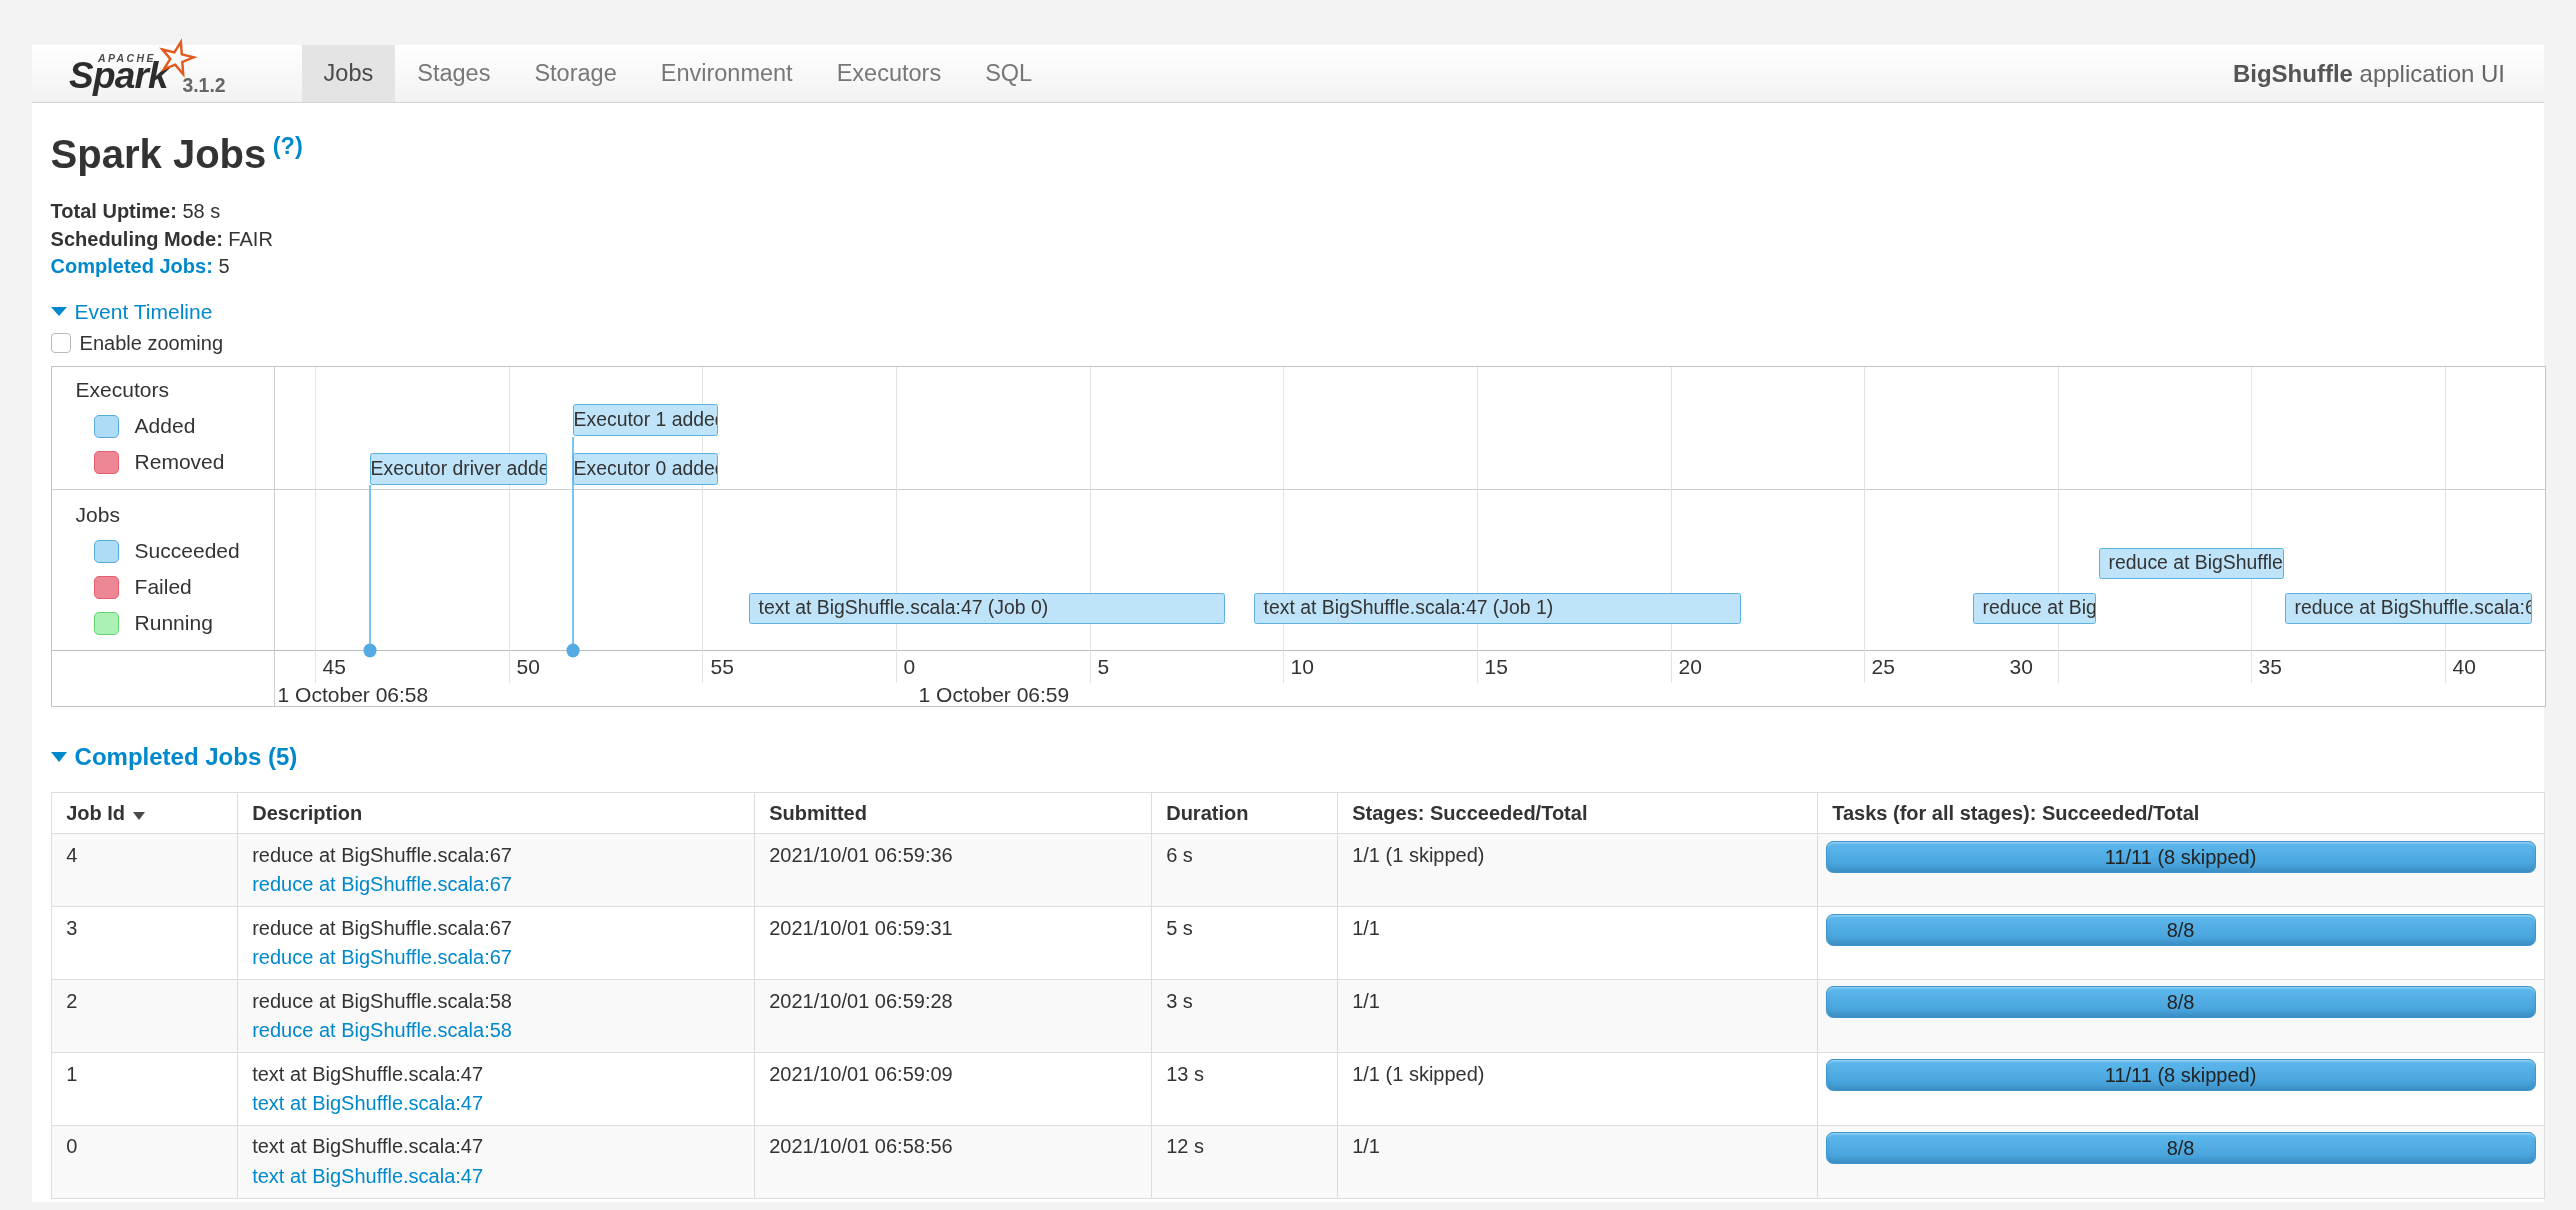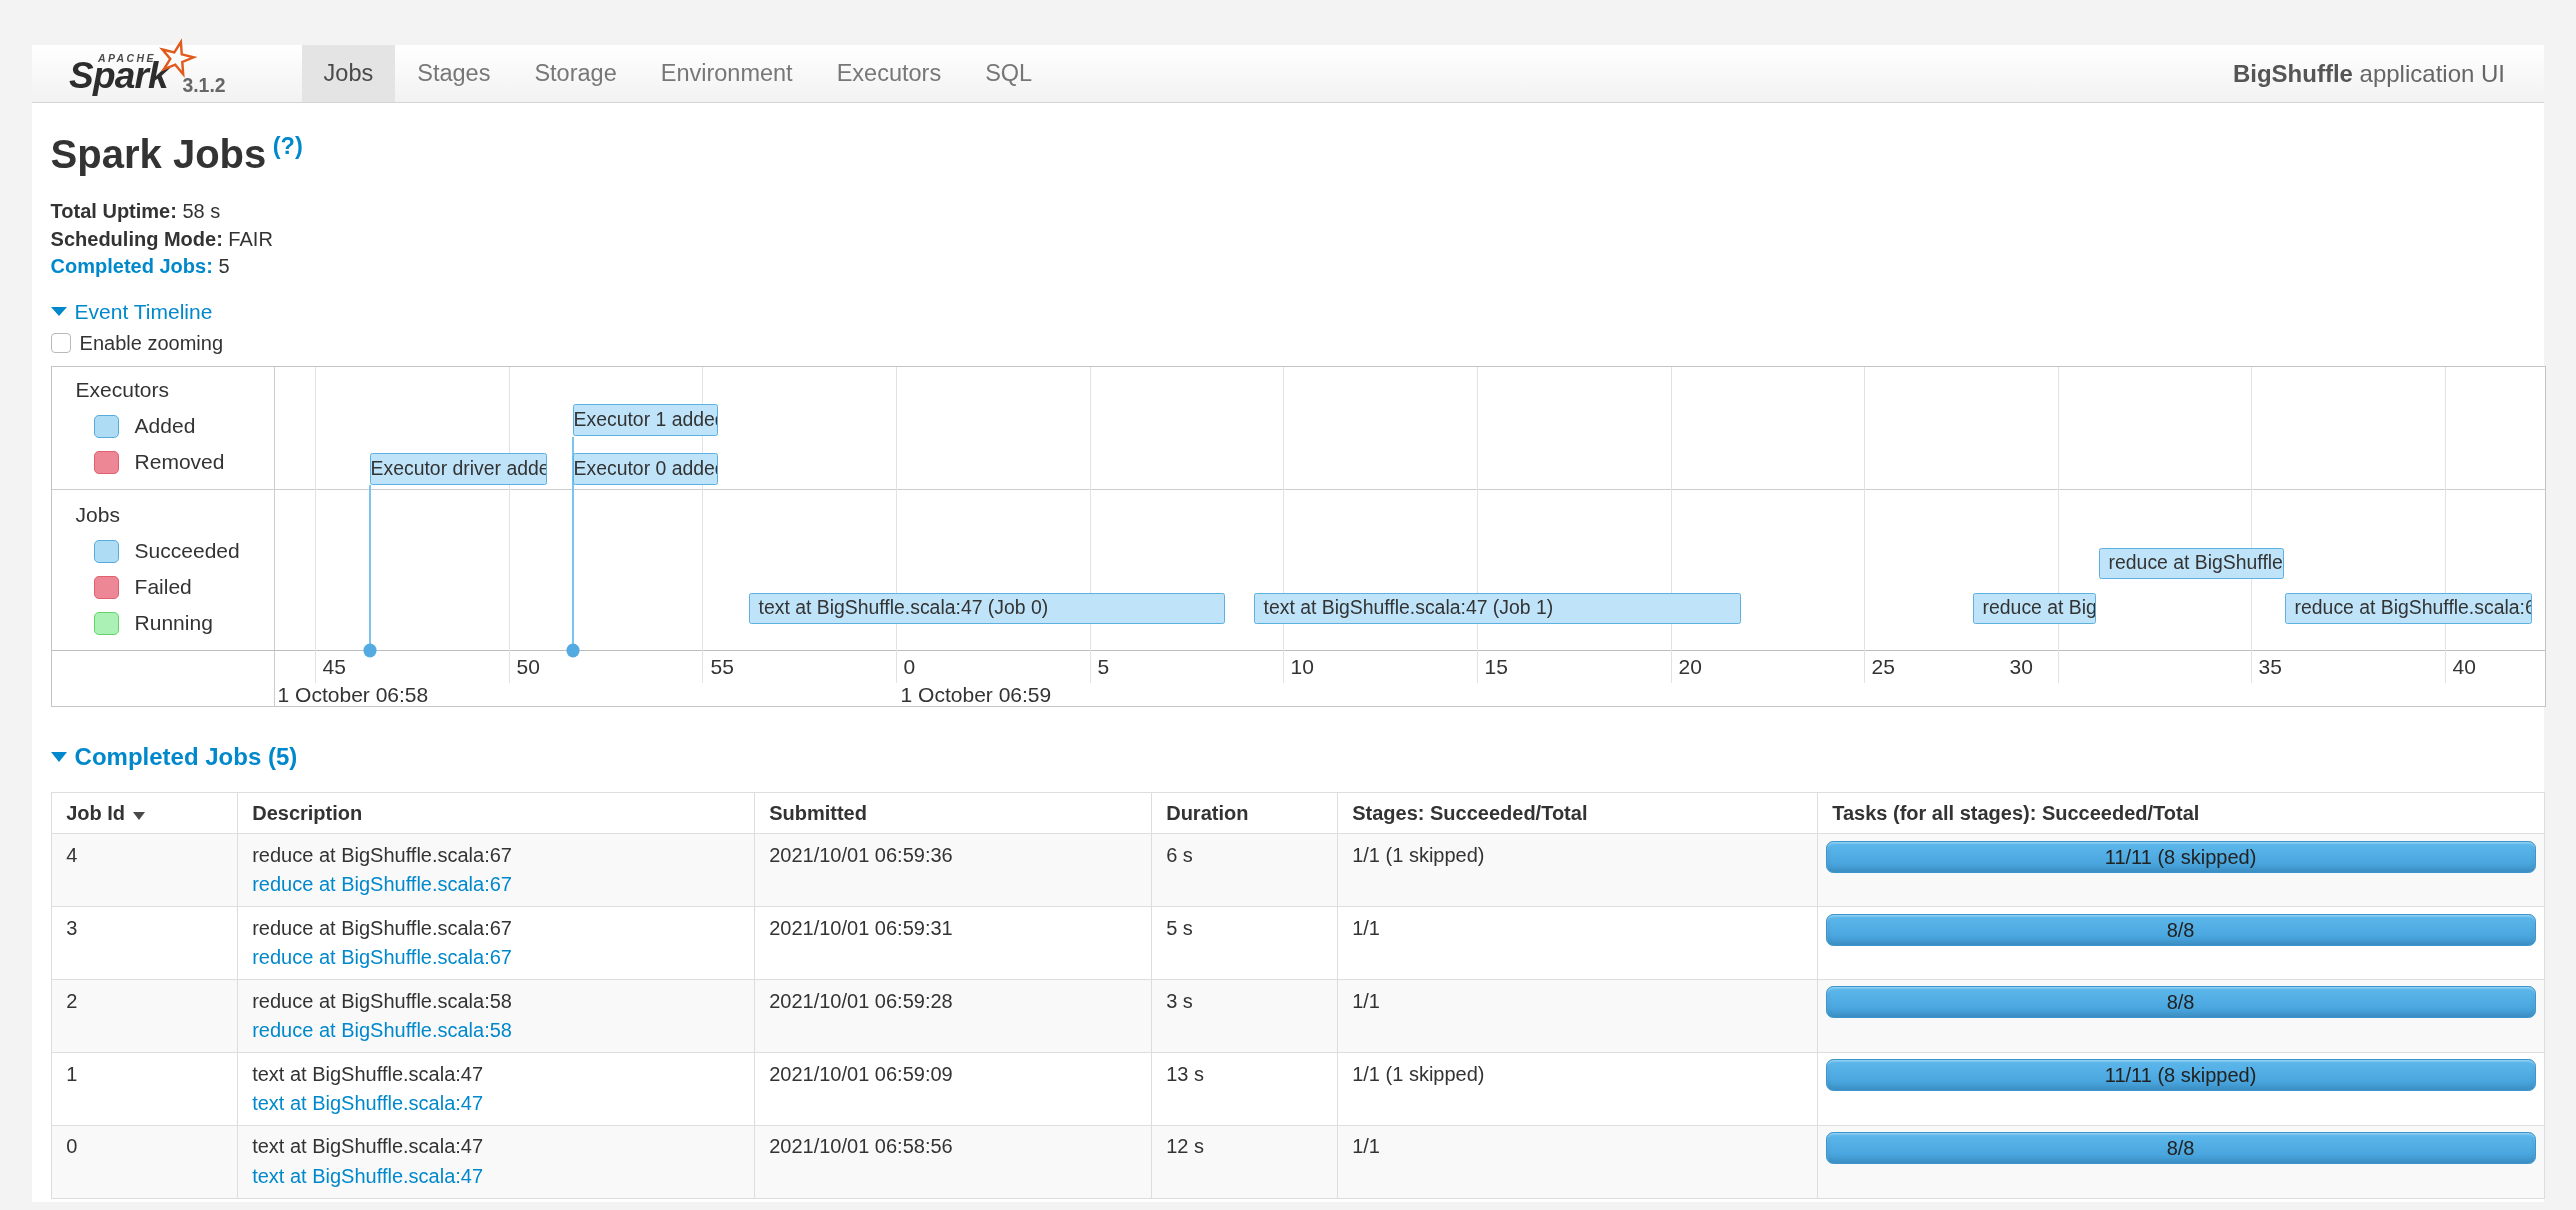--- a/index.html
+++ b/index.html
@@ -194,21 +194,21 @@
         <div class="tick-label" style="left: 1627px;">20</div>
         <div class="gridline" style="left: 1812px;"></div>
         <div class="tick-label" style="left: 1820px;">25</div>
         <div class="gridline" style="left: 2006px;"></div>
         <div class="tick-label" style="left: 1958px;">30</div>
         <div class="gridline" style="left: 2199px;"></div>
         <div class="tick-label" style="left: 2207px;">35</div>
         <div class="gridline" style="left: 2393px;"></div>
         <div class="tick-label" style="left: 2401px;">40</div>
         <div class="date-label" style="left: 226px;">1 October 06:58</div>
-        <div class="date-label" style="left: 849px;">1 October 06:59</div>
+        <div class="date-label" style="left: 867px;">1 October 06:59</div>
         <div class="stem" style="left: 317px; top: 118px; height: 164px;"></div>
         <div class="dot" style="left: 318px; top: 283px;"></div>
         <div class="stem" style="left: 520px; top: 70px; height: 213px;"></div>
         <div class="dot" style="left: 521px; top: 283px;"></div>
         <div class="ev-box" style="left: 318px; top: 86px; width: 177px;">Executor driver added</div>
         <div class="ev-box" style="left: 521px; top: 37px; width: 145px;">Executor 1 added</div>
         <div class="ev-box" style="left: 521px; top: 86px; width: 145px;">Executor 0 added</div>
         <div class="job-bar" style="left: 697px; top: 226px; width: 476px;">text at BigShuffle.scala:47 (Job 0)</div>
         <div class="job-bar" style="left: 1202px; top: 226px; width: 487px;">text at BigShuffle.scala:47 (Job 1)</div>
         <div class="job-bar" style="left: 1921px; top: 226px; width: 123px;">reduce at BigSh</div>

